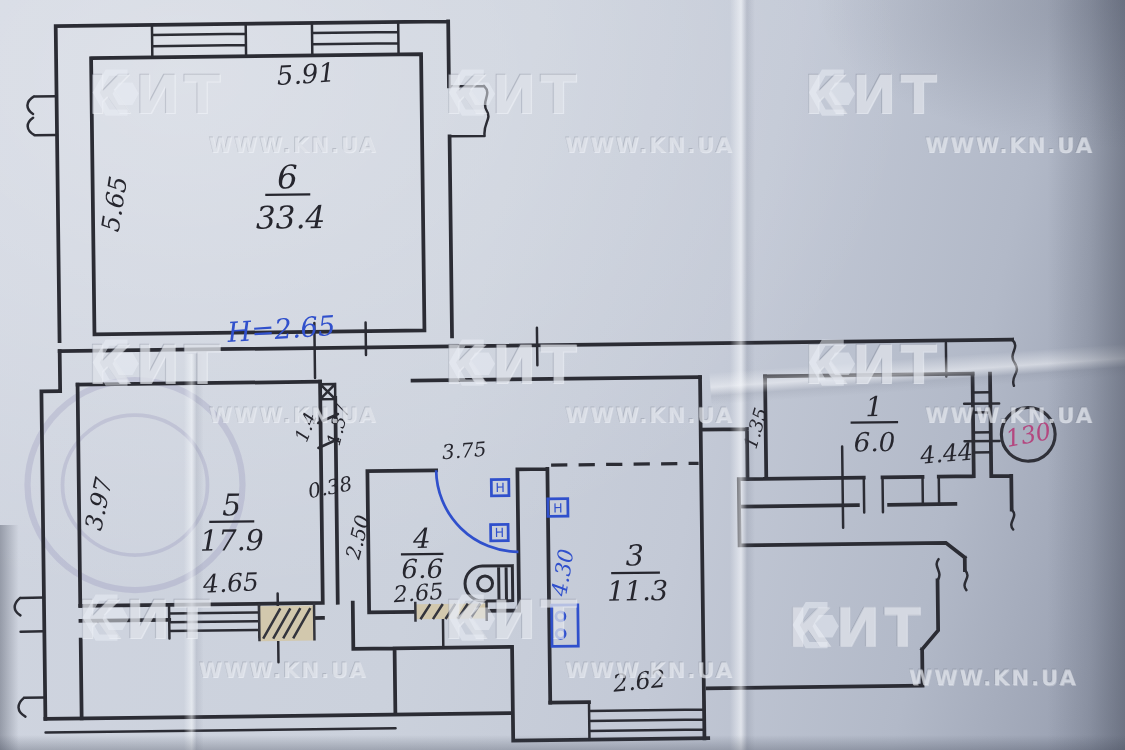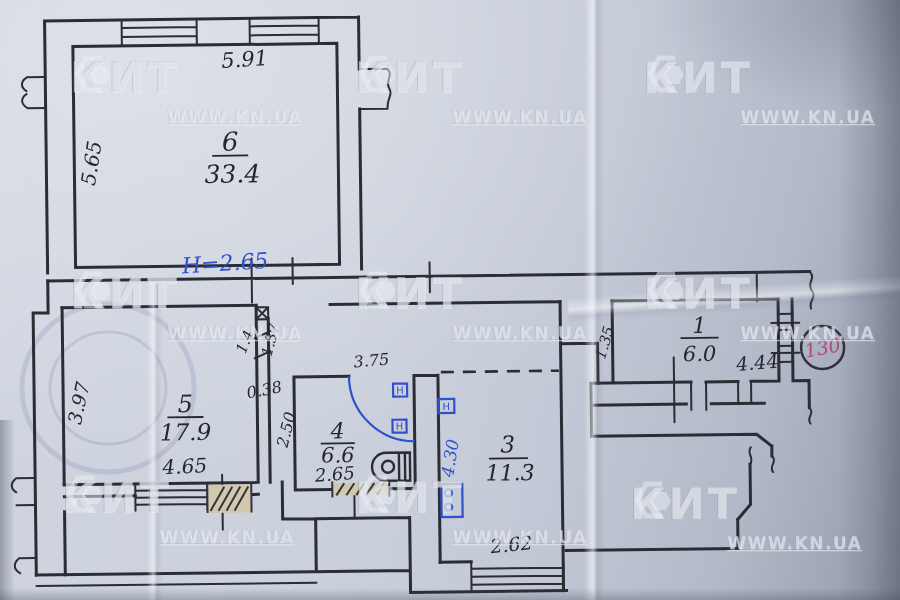--- a/index.html
+++ b/index.html
@@ -24,21 +24,21 @@
     background:linear-gradient(0deg,rgba(66,72,88,0.32),rgba(66,72,88,0));}
   .edge-left{left:0;top:420px;width:15px;height:180px;
     background:linear-gradient(90deg,rgba(56,62,78,0.38),rgba(56,62,78,0));}
   .wm{position:absolute;z-index:5;pointer-events:none;color:rgba(233,237,245,0.52);}
   .wm-row{display:flex;align-items:center;gap:10px;}
   .wm-word{font-family:"DejaVu Sans",sans-serif;font-weight:bold;font-size:43px;letter-spacing:3px;
     color:rgba(233,237,245,0.50);
     text-shadow:0.5px 0.5px 0 rgba(255,255,255,0.35), -0.5px -0.5px 0 rgba(103,110,127,0.30);}
   .wm-url{margin:5px 0 0 97px;font-family:"DejaVu Sans",sans-serif;font-weight:bold;font-size:17px;
     letter-spacing:1.5px;color:rgba(235,238,246,0.55);
-    text-shadow:0.5px 0.5px 0 rgba(255,255,255,0.30), -0.5px -0.5px 0 rgba(103,110,127,0.28);text-decoration:underline;}
+    text-shadow:0.5px 0.5px 0 rgba(255,255,255,0.30), -0.5px -0.5px 0 rgba(103,110,127,0.28);}
   .wm-hex{flex:0 0 auto;}
 </style>
 </head>
 <body>
 
 <div class="photo">
 
   <svg width="900" height="600" viewBox="0 0 900 600">
 
     <g stroke="#6b64a0" fill="none" opacity="0.17">

